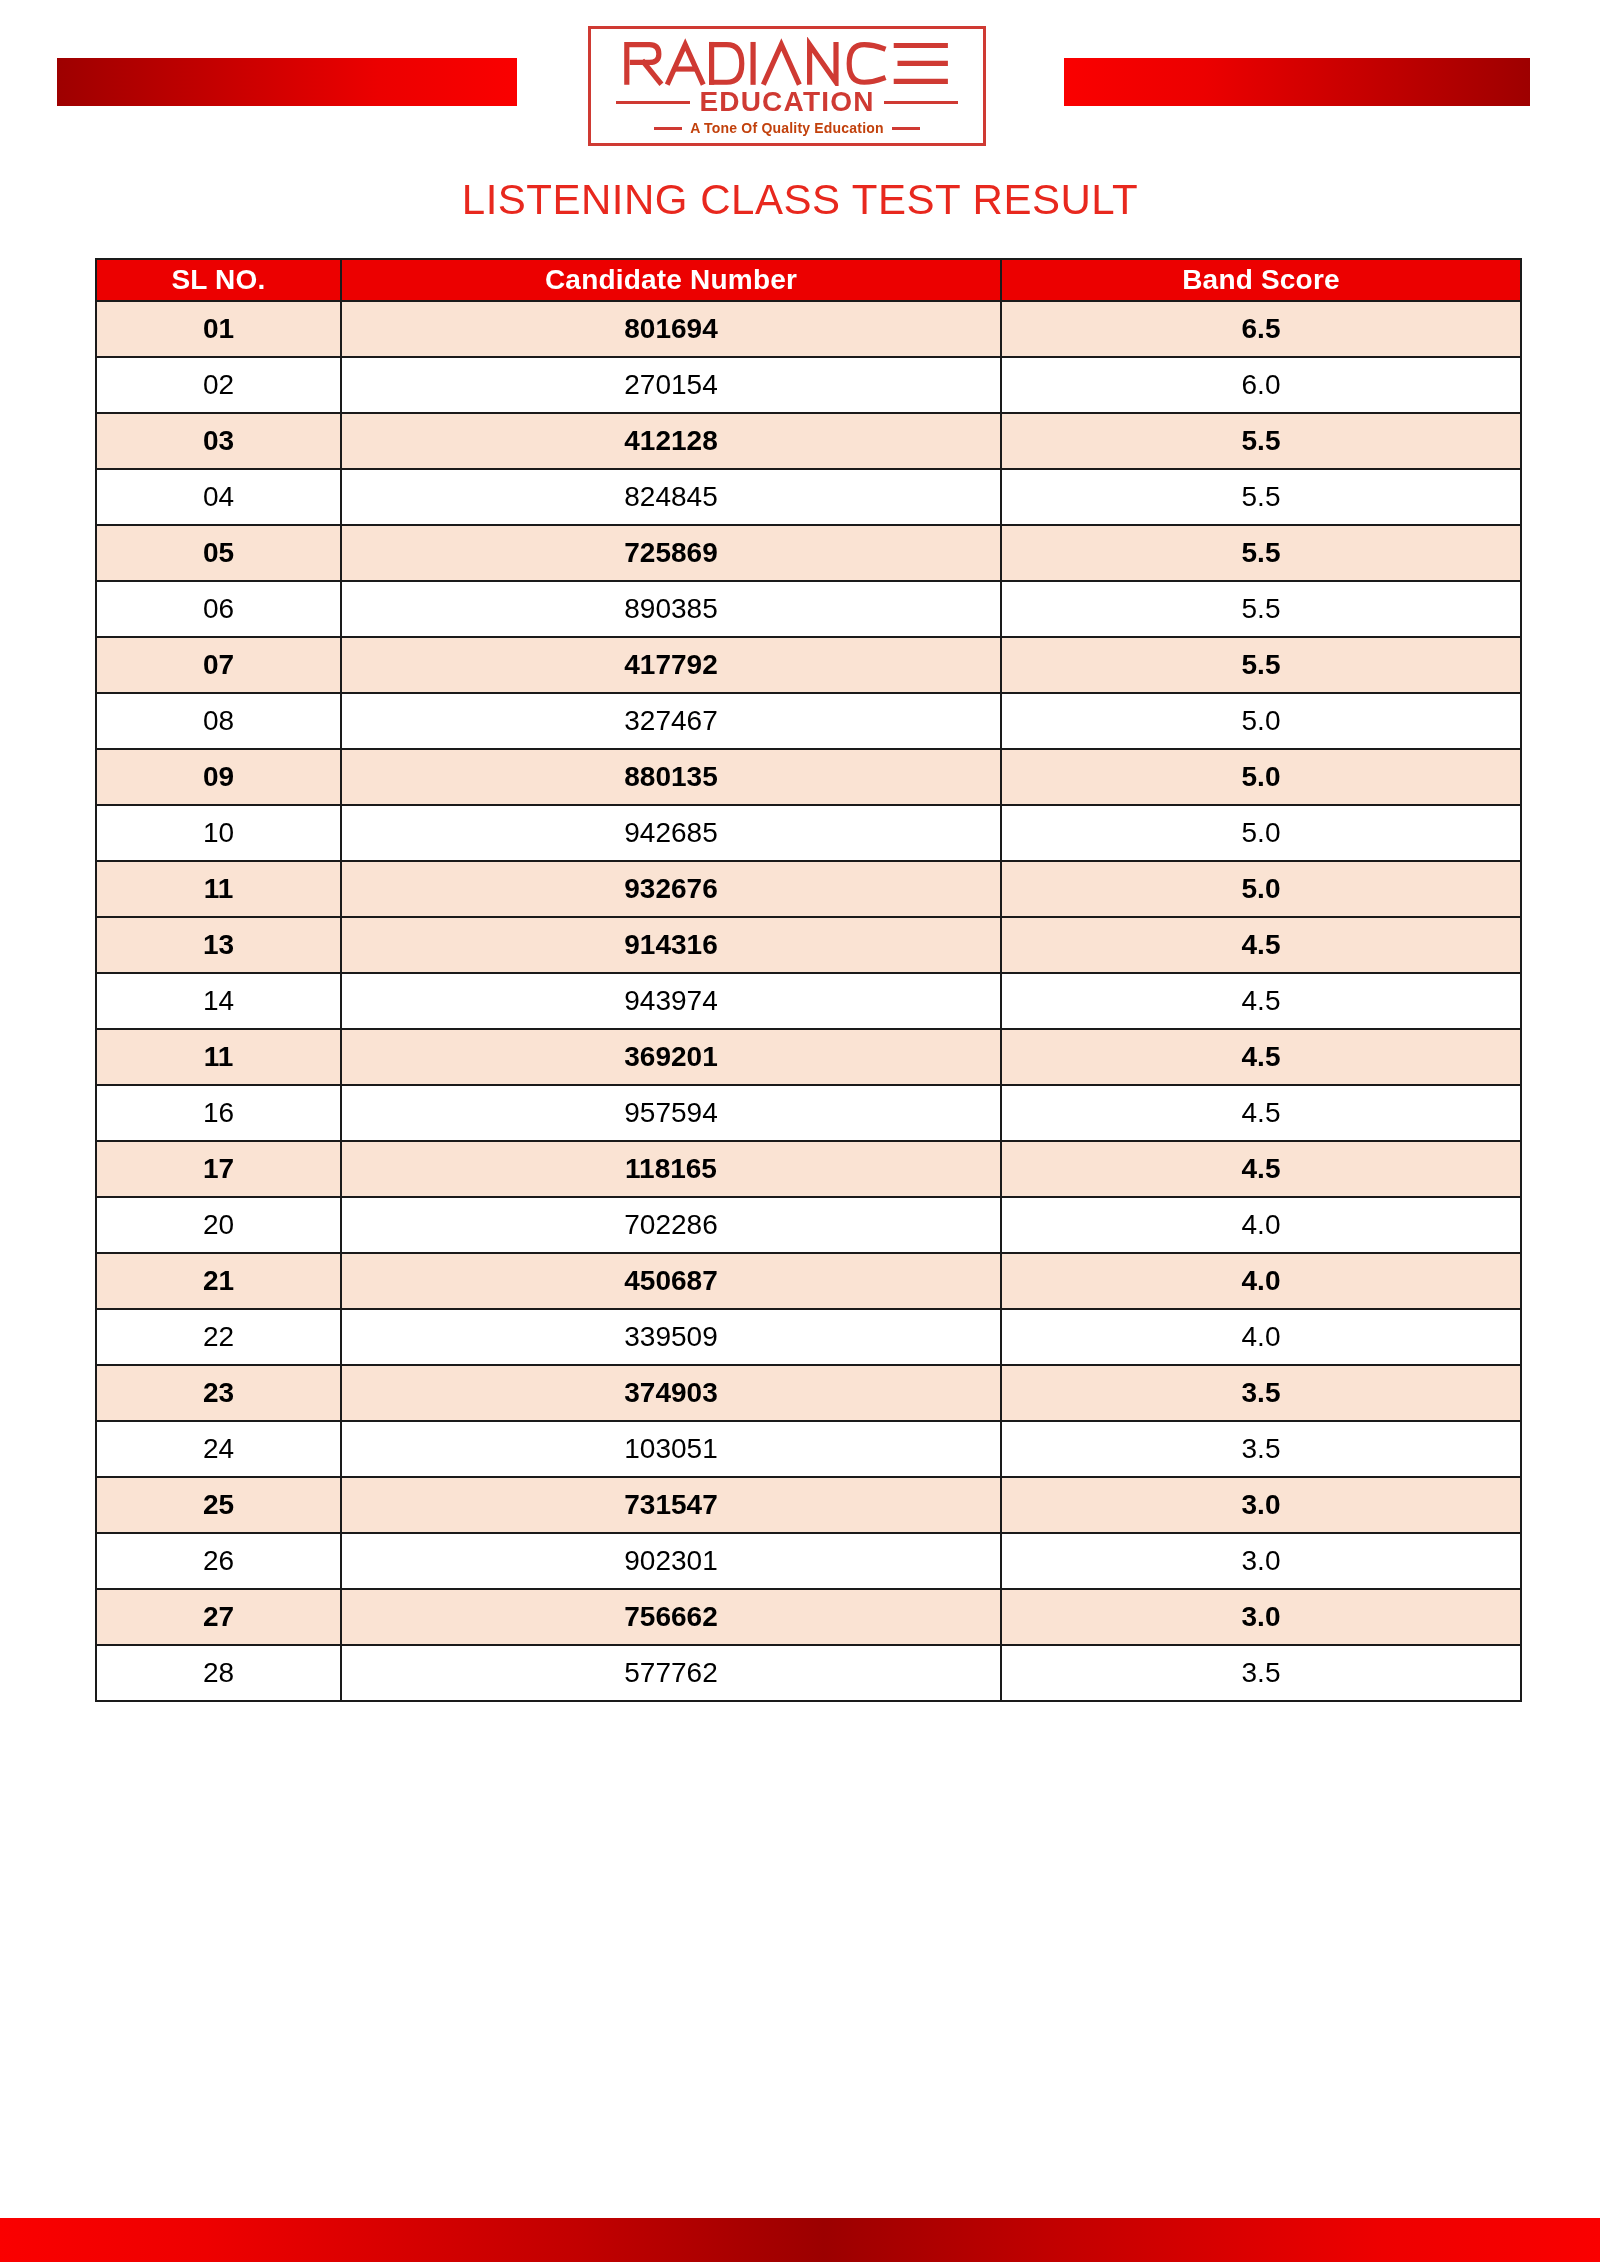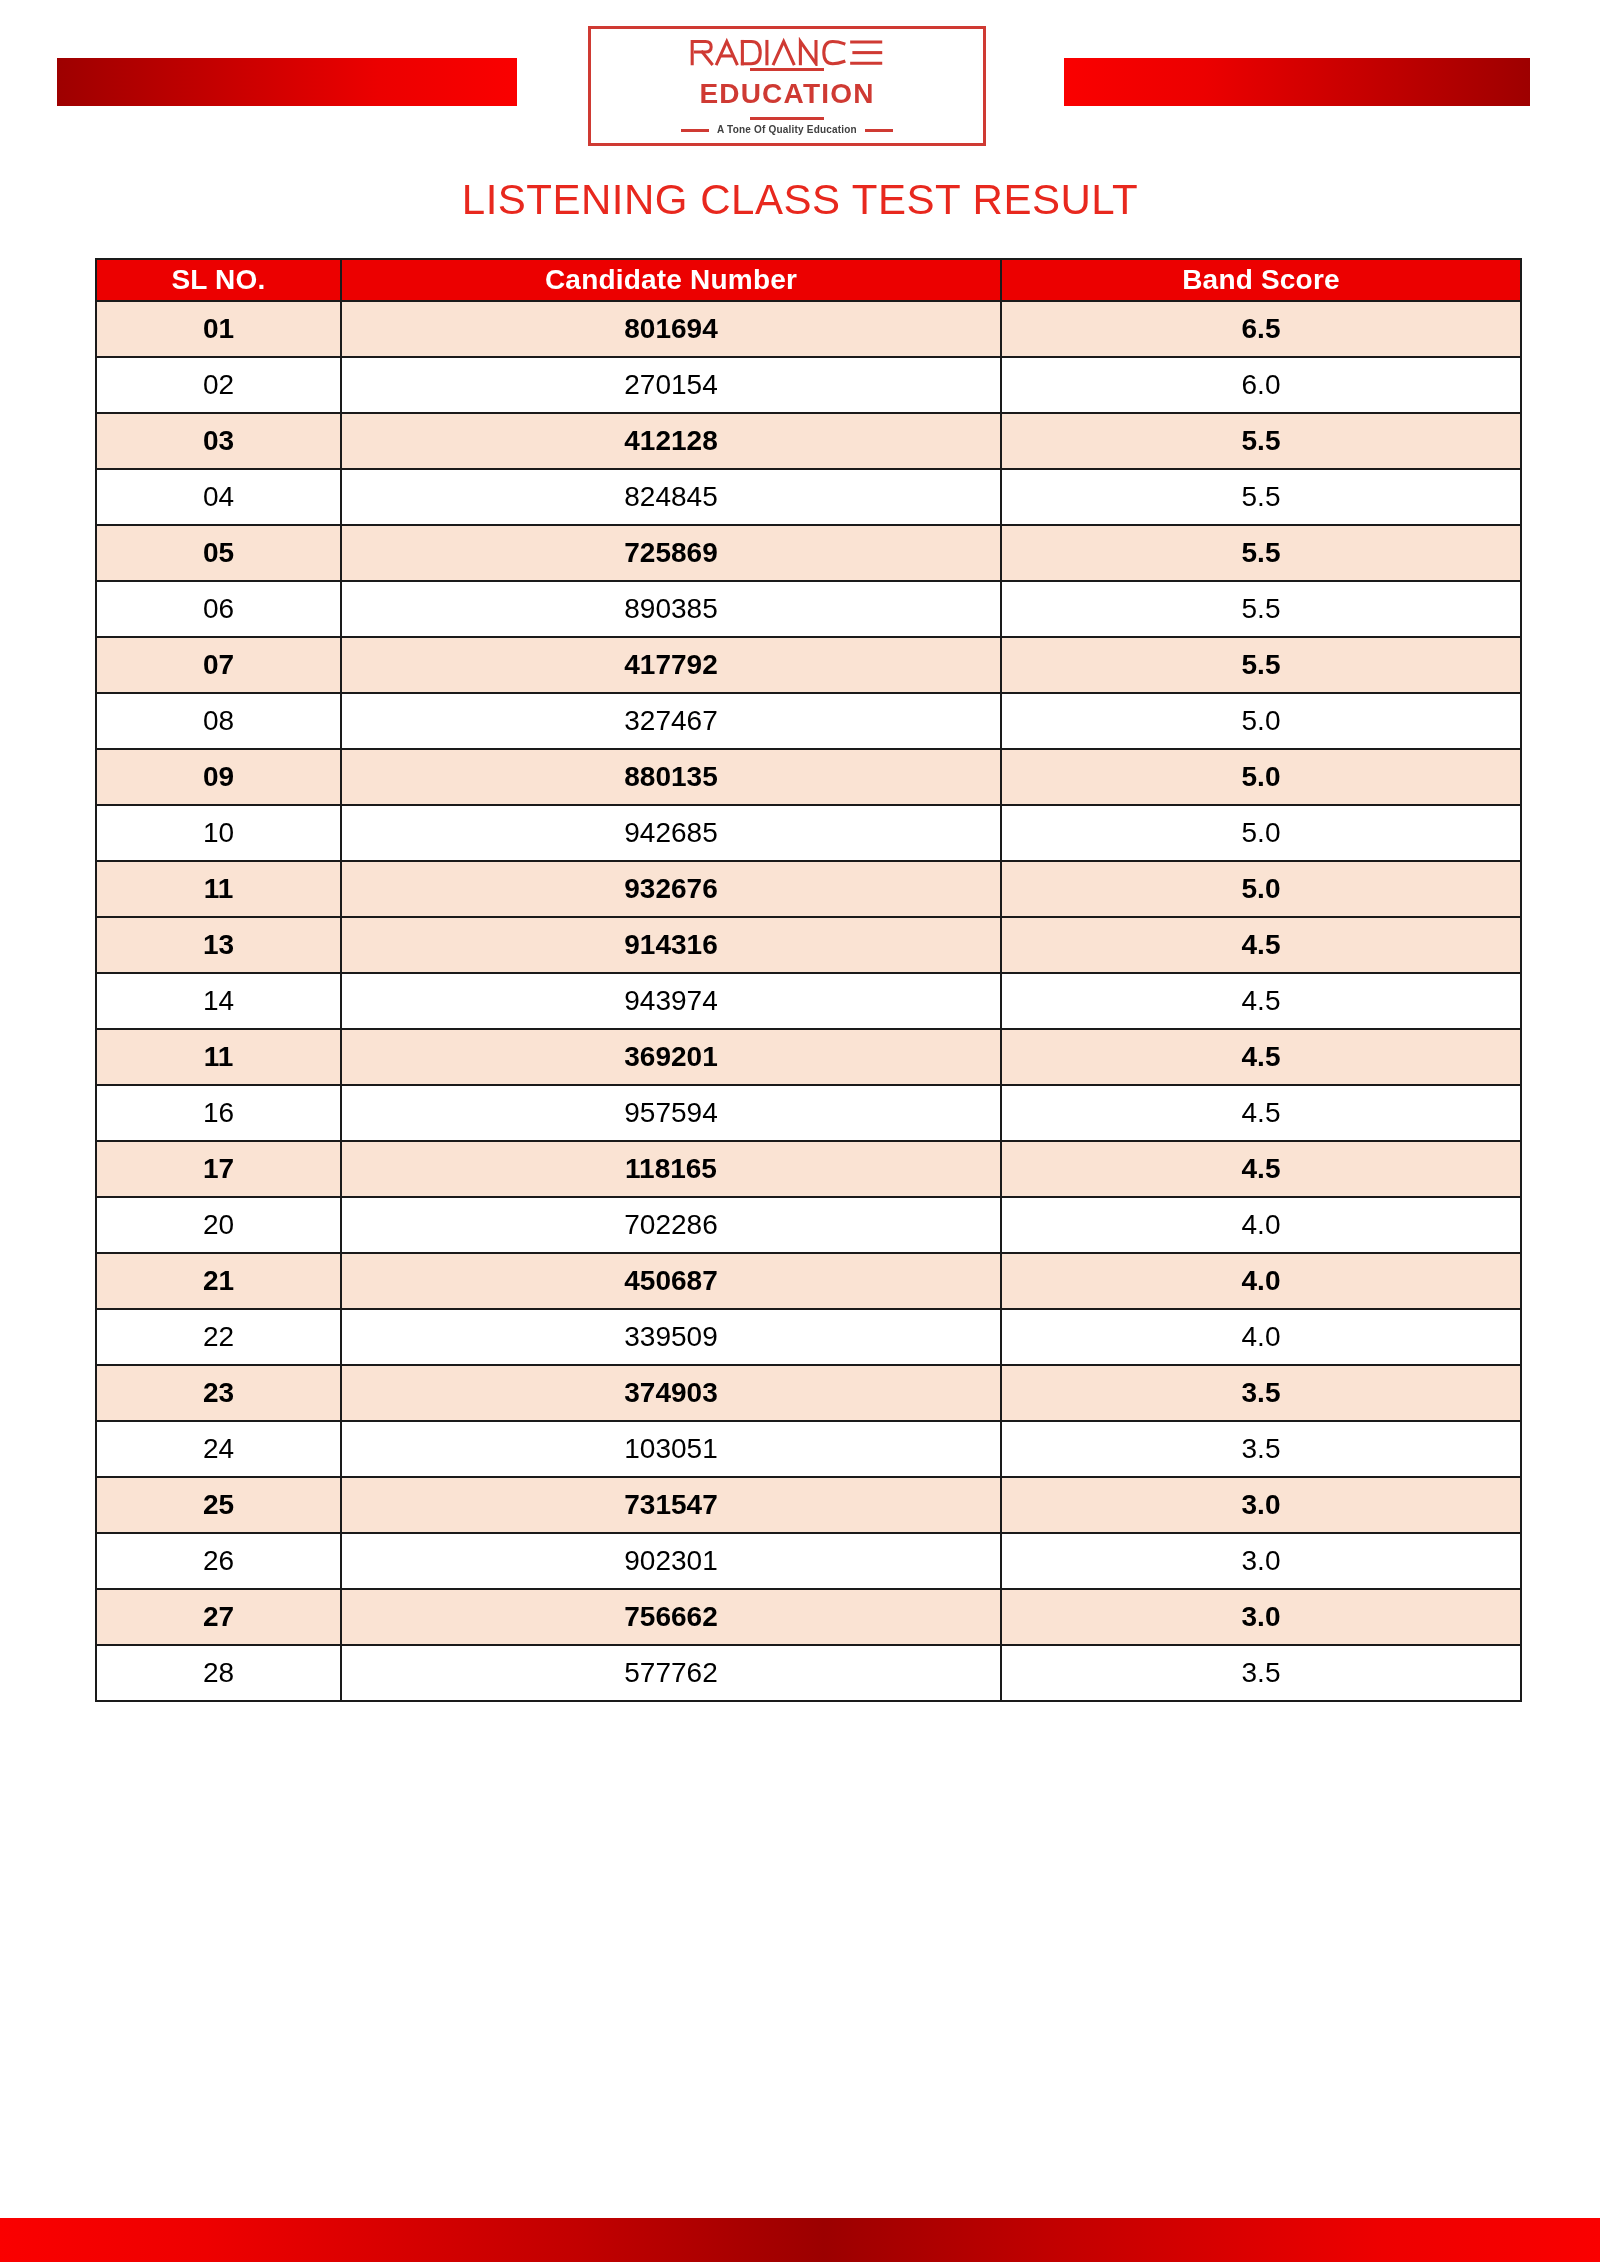--- a/index.html
+++ b/index.html
@@ -53,21 +53,20 @@
     height: 52px;
     margin-top: 2px;
   }
   .logo-sub {
     display: flex;
     align-items: center;
     justify-content: center;
     width: 100%;
     margin-top: 2px;
     gap: 9px;
-    flex-direction: column;
   }
   .logo-rule {
     height: 3px;
     background: #cf3a33;
     flex: 0 0 auto;
   }
   .logo-rule.left  { width: 74px; }
   .logo-rule.right { width: 74px; }
   .logo-edu-text {
     color: #cf3a33;
@@ -85,22 +84,22 @@
     margin-top: 5px;
     gap: 8px;
   }
   .logo-tag-rule {
     height: 3px;
     width: 28px;
     background: #cf3a33;
     flex: 0 0 auto;
   }
   .logo-tagline {
-    color: #404040;
-    font-size: 10px;
+    color: #c2410c;
+    font-size: 14px;
     font-weight: bold;
     letter-spacing: 0.2px;
     line-height: 1;
     white-space: nowrap;
   }
 
   
   .page-title {
     position: absolute;
     left: 0;

